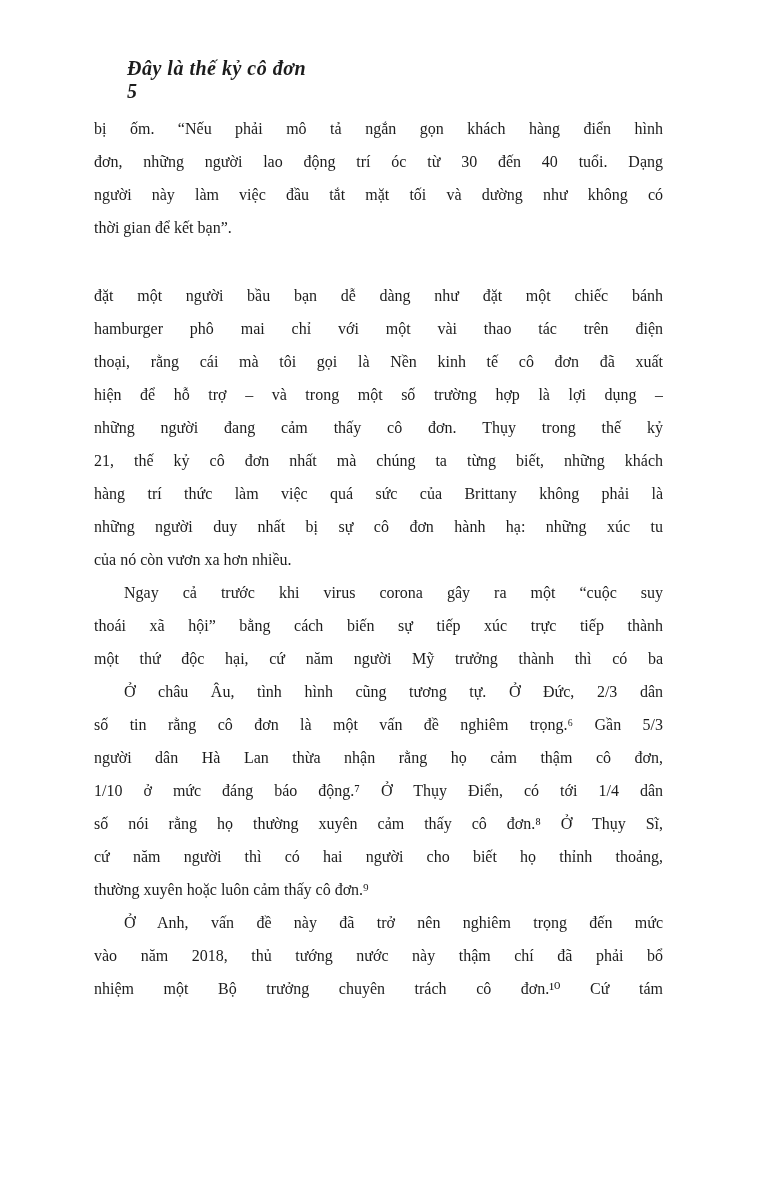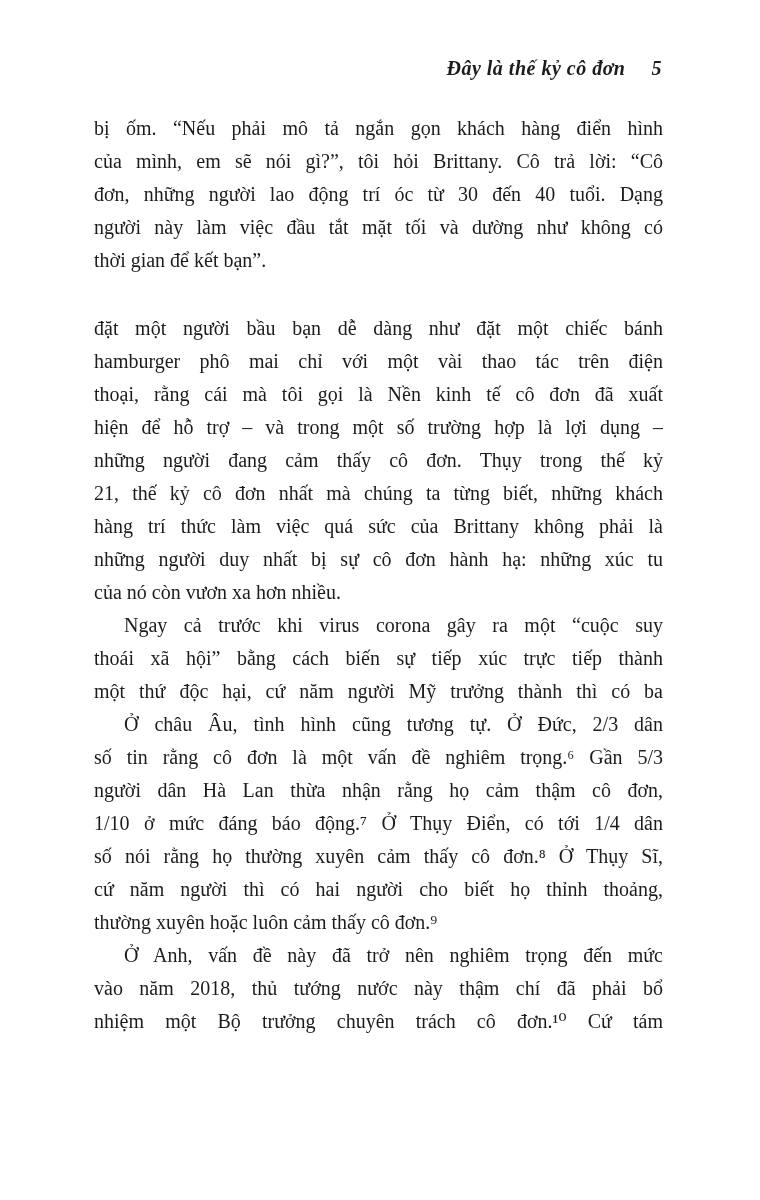--- a/index.html
+++ b/index.html
@@ -9,39 +9,40 @@
     width: 760px;
     height: 1200px;
     background: #ffffff;
     overflow: hidden;
     font-family: "Liberation Serif", "DejaVu Serif", serif;
     color: #1e1e1e;
   }
   .running-header {
     position: absolute;
     top: 57px;
-    left: 93px;
+    left: 101px;
     width: 569px;
     display: flex;
     justify-content: flex-end;
     align-items: baseline;
     font-style: italic;
     font-weight: bold;
     font-size: 20px;
     letter-spacing: 0.5px;
     color: #1c1c1c;
     white-space: nowrap;
+    flex-direction: column;
   }
   .page-number { margin-left: 26px; }
   .body-text {
     position: absolute;
     top: 112px;
     left: 94px;
     width: 569px;
-    font-size: 20px;
+    font-size: 16px;
     line-height: 33px;
     text-align: justify;
     color: #1c1c1c;
   }
   .line {
     height: 33px;
     overflow: hidden;
     text-align: justify;
     text-align-last: justify;
     white-space: normal;
@@ -57,21 +58,20 @@
 
   <div class="running-header">
     <span>Đây là thế kỷ cô đơn</span>
     <span class="page-number">5</span>
   </div>
 
   <div class="body-text">
 
     <div>
       <div class="line">bị ốm. “Nếu phải mô tả ngắn gọn khách hàng điển hình</div>
-      <div class="line">của mình, em sẽ nói gì?”, tôi hỏi Brittany. Cô trả lời: “Cô</div>
       <div class="line">đơn, những người lao động trí óc từ 30 đến 40 tuổi. Dạng</div>
       <div class="line">người này làm việc đầu tắt mặt tối và dường như không có</div>
       <div class="line end">thời gian để kết bạn”.</div>
     </div>
 
     <div class="section-break"></div>
 
     <div>
       <div class="line">đặt một người bầu bạn dễ dàng như đặt một chiếc bánh</div>
       <div class="line">hamburger phô mai chỉ với một vài thao tác trên điện</div>

